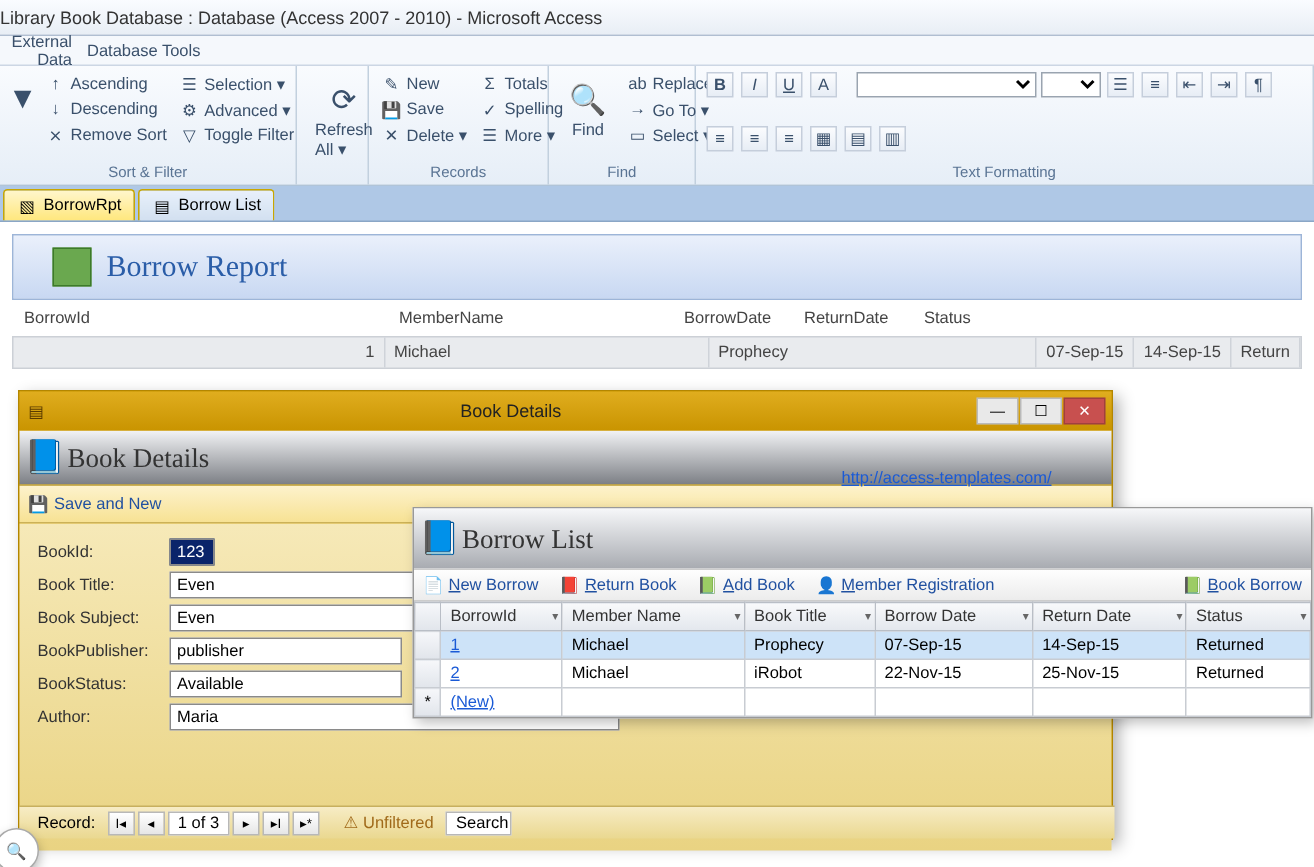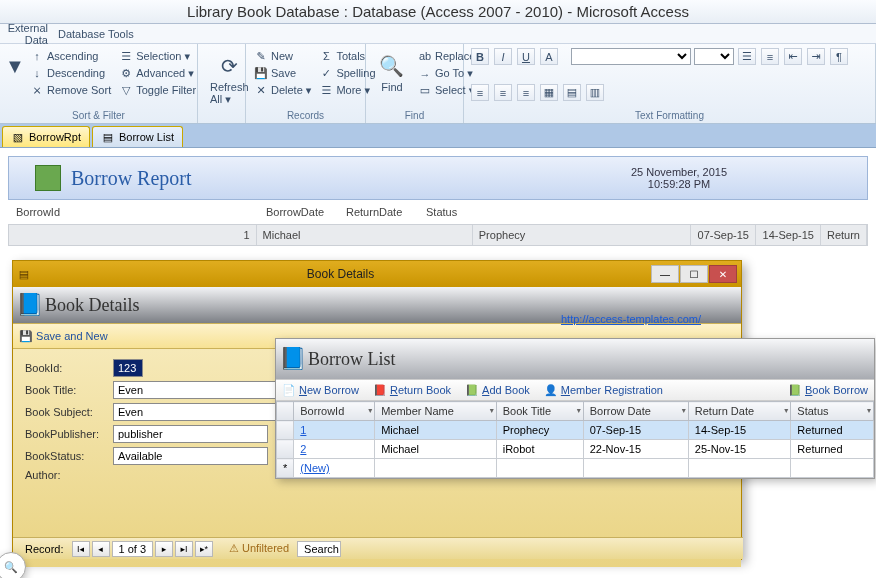--- a/index.html
+++ b/index.html
@@ -1,17 +1,17 @@
 <!DOCTYPE html>
 <html><head>
 <meta charset="utf-8">
 <style>
 *{box-sizing:border-box;margin:0;padding:0;font-family:'Segoe UI',Tahoma,sans-serif;font-size:11px}
 body{background:#fff;width:876px;height:578px;overflow:hidden;position:relative}
-.titlebar{height:24px;background:linear-gradient(#fafcff,#e8eef5);text-align:center;line-height:24px;font-size:15px;color:#333;border-bottom:1px solid #b0bed1}
+.titlebar{height:24px;background:linear-gradient(#fafcff,#e8eef5);text-align:left;line-height:24px;font-size:12px;color:#333;border-bottom:1px solid #b0bed1}
 .menubar{height:20px;background:#f5f8fc;border-bottom:1px solid #ccd6e4;display:flex;padding-left:4px;gap:10px;align-items:center;color:#3a506b}
 .ribbon{height:80px;background:linear-gradient(#f9fbfe,#e6eef7);border-bottom:1px solid #b0c4d8;display:flex}
 .rgroup{border-right:1px solid #c2d0de;padding:2px 6px;display:flex;flex-direction:column;justify-content:space-between;position:relative}
 .rgroup-label{text-align:center;font-size:10px;color:#5a7494;padding-top:2px}
 .rgroup-body{display:flex;gap:4px;flex:1;align-items:flex-start;padding-top:2px}
 .rcol{display:flex;flex-direction:column;gap:1px}
 .rbtn{font-size:10px;color:#3a506b;padding:1px 2px;white-space:nowrap;display:flex;align-items:center;gap:3px;cursor:pointer}
 .ricon{width:14px;height:14px;display:inline-flex;align-items:center;justify-content:center;font-size:11px}
 .bigbtn{display:flex;flex-direction:column;align-items:center;justify-content:center;padding:4px 6px;cursor:pointer;color:#3a506b;font-size:10px}
 .bigbtn .ricon{width:28px;height:28px;font-size:20px;margin-bottom:1px}
@@ -226,27 +226,24 @@
   <div class="tab inactive">
       <span class="ricon">▤</span>
       <span>Borrow List</span>
     </div>
 </div>
 
 <div class="report-area">
   <div class="report-head">
     <div class="report-icon"></div>
     <div class="report-title">Borrow Report</div>
-    <div class="report-dt">
-      <div>25 November, 2015</div>
-      <div>10:59:28 PM</div>
-    </div>
   </div>
   <div class="report-cols">
     <div class="rc" style="width:250px">BorrowId</div>
+    <div class="rc" style="width:190px">MemberName</div>
     <div class="rc" style="width:80px">BorrowDate</div>
     <div class="rc" style="width:80px">ReturnDate</div>
     <div class="rc">Status</div>
   </div>
   <div class="report-row">
     <div style="width:252px;justify-content:flex-end">1</div>
     <div style="width:220px">Michael</div>
     <div style="width:222px">Prophecy</div>
     <div style="width:66px;justify-content:flex-end">07-Sep-15</div>
     <div style="width:66px;justify-content:flex-end">14-Sep-15</div>
@@ -286,20 +283,21 @@
     <div class="frow">
         <div class="flabel">BookPublisher:</div>
         <input class="finput" style="width: 155px;" value="publisher">
       </div>
     <div class="frow">
         <div class="flabel">BookStatus:</div>
         <input class="finput" style="width: 155px;" value="Available">
       </div>
     <div class="frow">
         <div class="flabel">Author:</div>
+        <input class="finput" style="width: 300px;" value="Maria">
       </div>
   </div>
   <div class="recordnav">
     <span class="navtxt">Record:</span>
     <span class="navbtn">I◂</span>
     <span class="navbtn">◂</span>
     <span class="navlbl">1 of 3</span>
     <span class="navbtn">▸</span>
     <span class="navbtn">▸I</span>
     <span class="navbtn">▸*</span>

